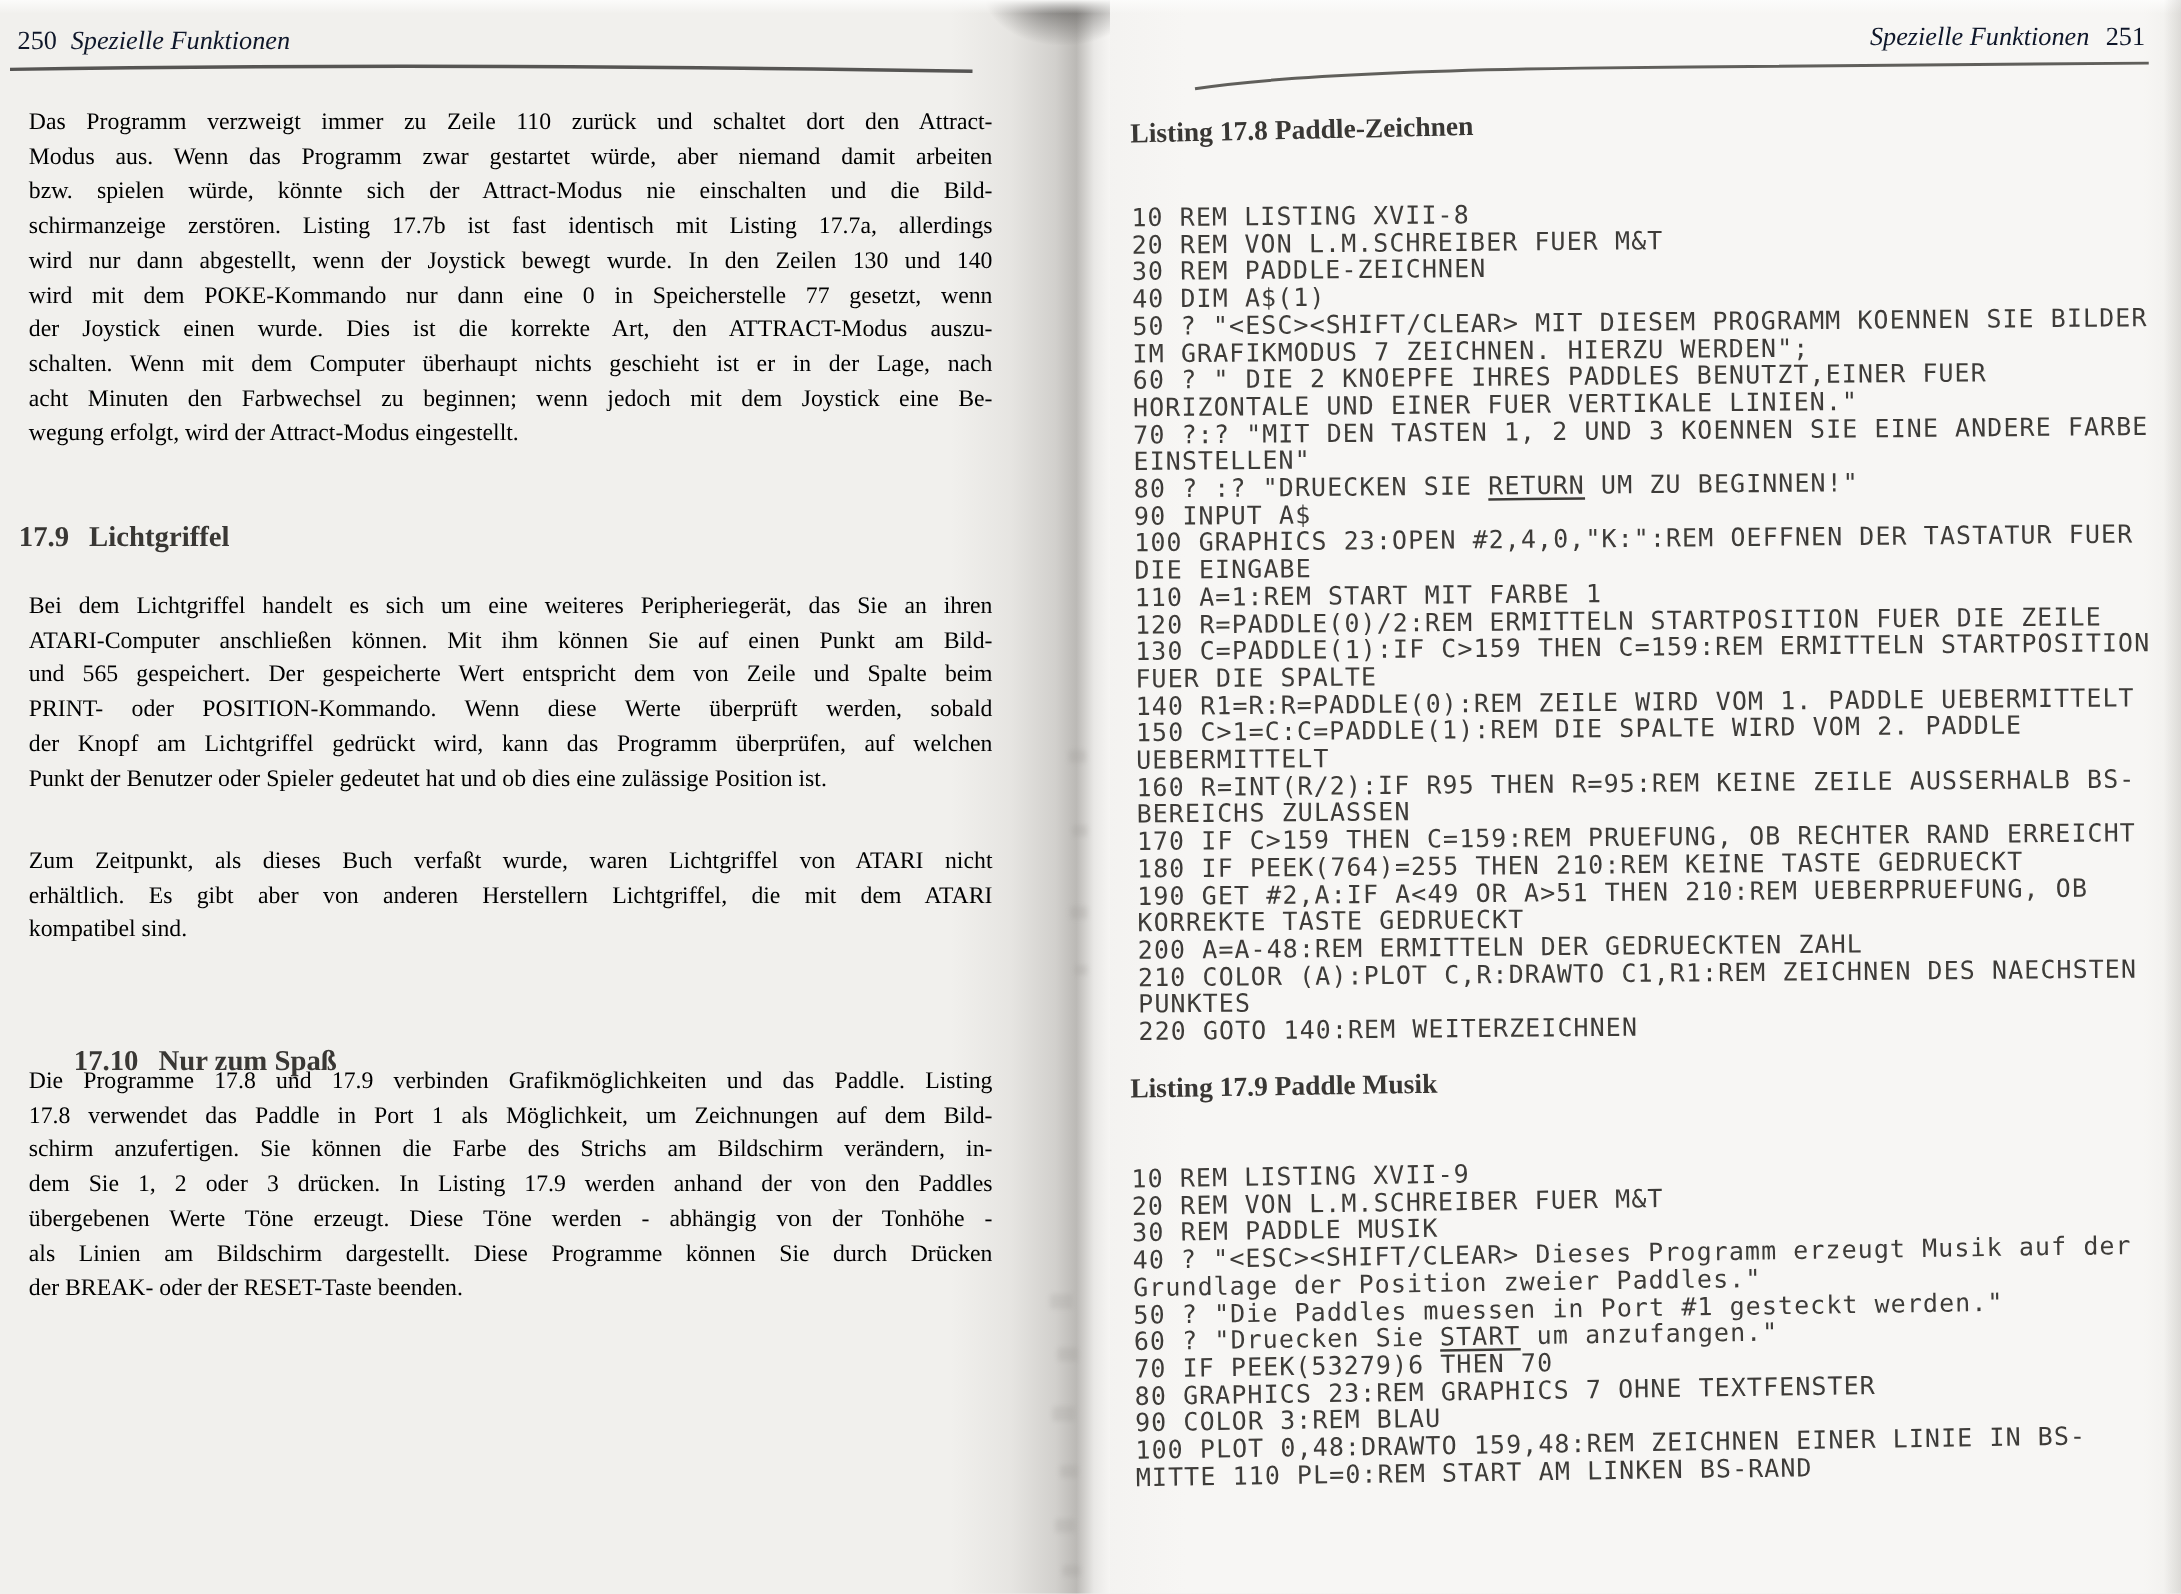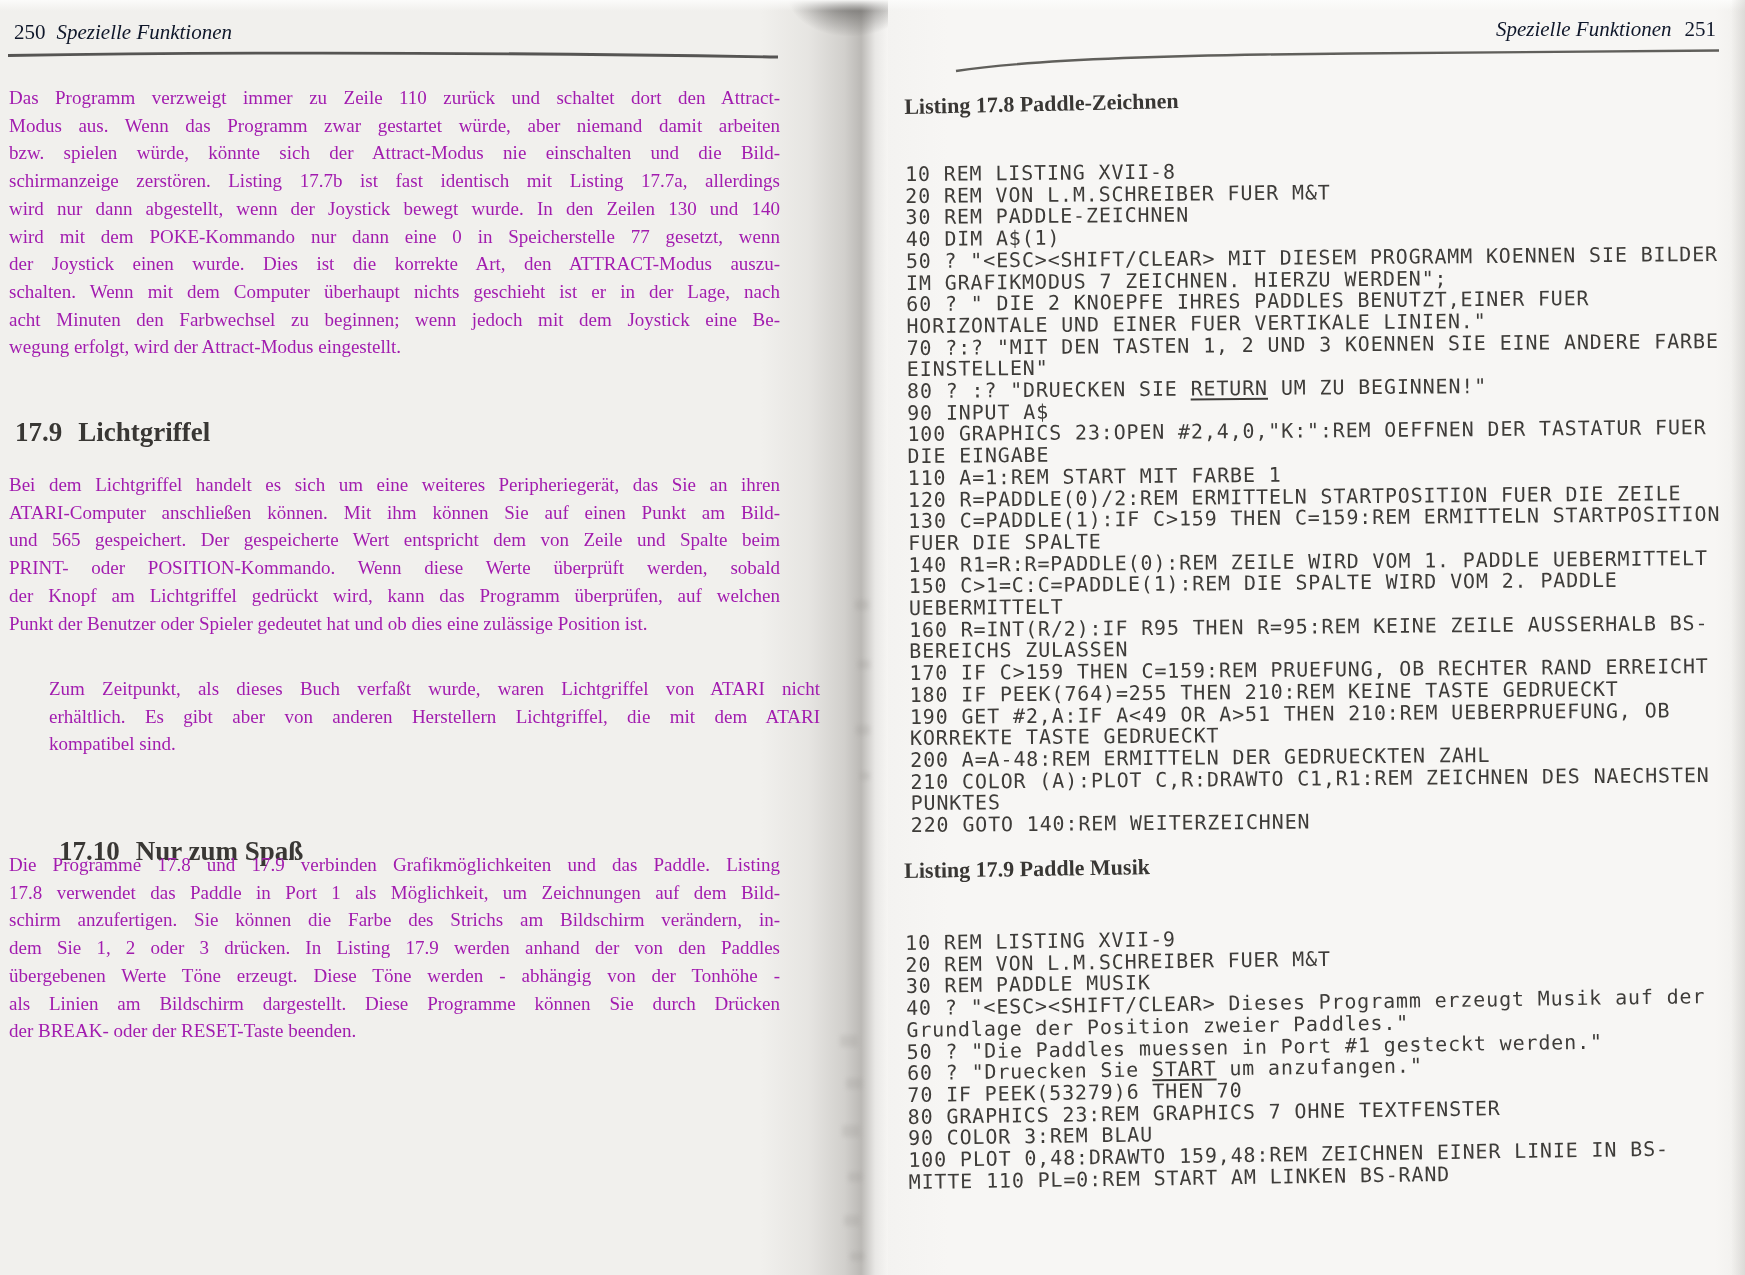--- a/index.html
+++ b/index.html
@@ -47,28 +47,28 @@
   .runhead { position:absolute; font-size:21px; color:#0f172a; white-space:nowrap; }
   .runhead .it { font-style:italic; }
   #runhead-left  { left:14px; top:20px; }
   #runhead-left .it { margin-left:11px; }
   #runhead-right { right:29px; top:17px; }
   #runhead-right .pg { margin-left:13px; }
   #rules { position:absolute; left:0; top:0; }
 
   
   .para {
-    position:absolute; left:9px; width:771px;
-    font-size:19px; line-height:27.7px; color:#a21caf;
+    position:absolute; left:23px; width:771px;
+    font-size:19px; line-height:27.7px; color:#000000;
   }
   .pline { text-align:justify; text-align-last:justify; }
   .pline.last { text-align-last:left; }
   .h-sec {
     position:absolute; left:15px;
-    font-weight:bold; font-size:27px; color:#393734; white-space:nowrap;
+    font-weight:bold; font-size:23px; color:#393734; white-space:nowrap;
   }
   .h-sec .ht { margin-left:16px; }
   #h-sec1 { top:417px; }
   #h-sec2 { top:836px;margin-left:44px; }
 
   
   .caption {
     position:absolute; left:904px;
     font-weight:bold; font-size:22px; color:#393734;
     transform-origin:0 0; white-space:nowrap;
@@ -133,21 +133,21 @@
 
     <div class="para" style="top:471px;">
         <div class="pline">Bei dem Lichtgriffel handelt es sich um eine weiteres Peripheriegerät, das Sie an ihren</div>
         <div class="pline">ATARI-Computer anschließen können. Mit ihm können Sie auf einen Punkt am Bild-</div>
         <div class="pline">und 565 gespeichert. Der gespeicherte Wert entspricht dem von Zeile und Spalte beim</div>
         <div class="pline">PRINT- oder POSITION-Kommando. Wenn diese Werte überprüft werden, sobald</div>
         <div class="pline">der Knopf am Lichtgriffel gedrückt wird, kann das Programm überprüfen, auf welchen</div>
         <div class="pline last">Punkt der Benutzer oder Spieler gedeutet hat und ob dies eine zulässige Position ist.</div>
       </div>
 
-    <div class="para" style="top:675px;margin-left:40px;">
+    <div class="para" style="top:675px;">
         <div class="pline">Zum Zeitpunkt, als dieses Buch verfaßt wurde, waren Lichtgriffel von ATARI nicht</div>
         <div class="pline">erhältlich. Es gibt aber von anderen Herstellern Lichtgriffel, die mit dem ATARI</div>
         <div class="pline last">kompatibel sind.</div>
       </div>
 
     <div class="h-sec" id="h-sec2">
       <span>17.10</span><span class="ht">Nur zum Spaß</span>
     </div>
 
     <div class="para" style="top:851px;">

